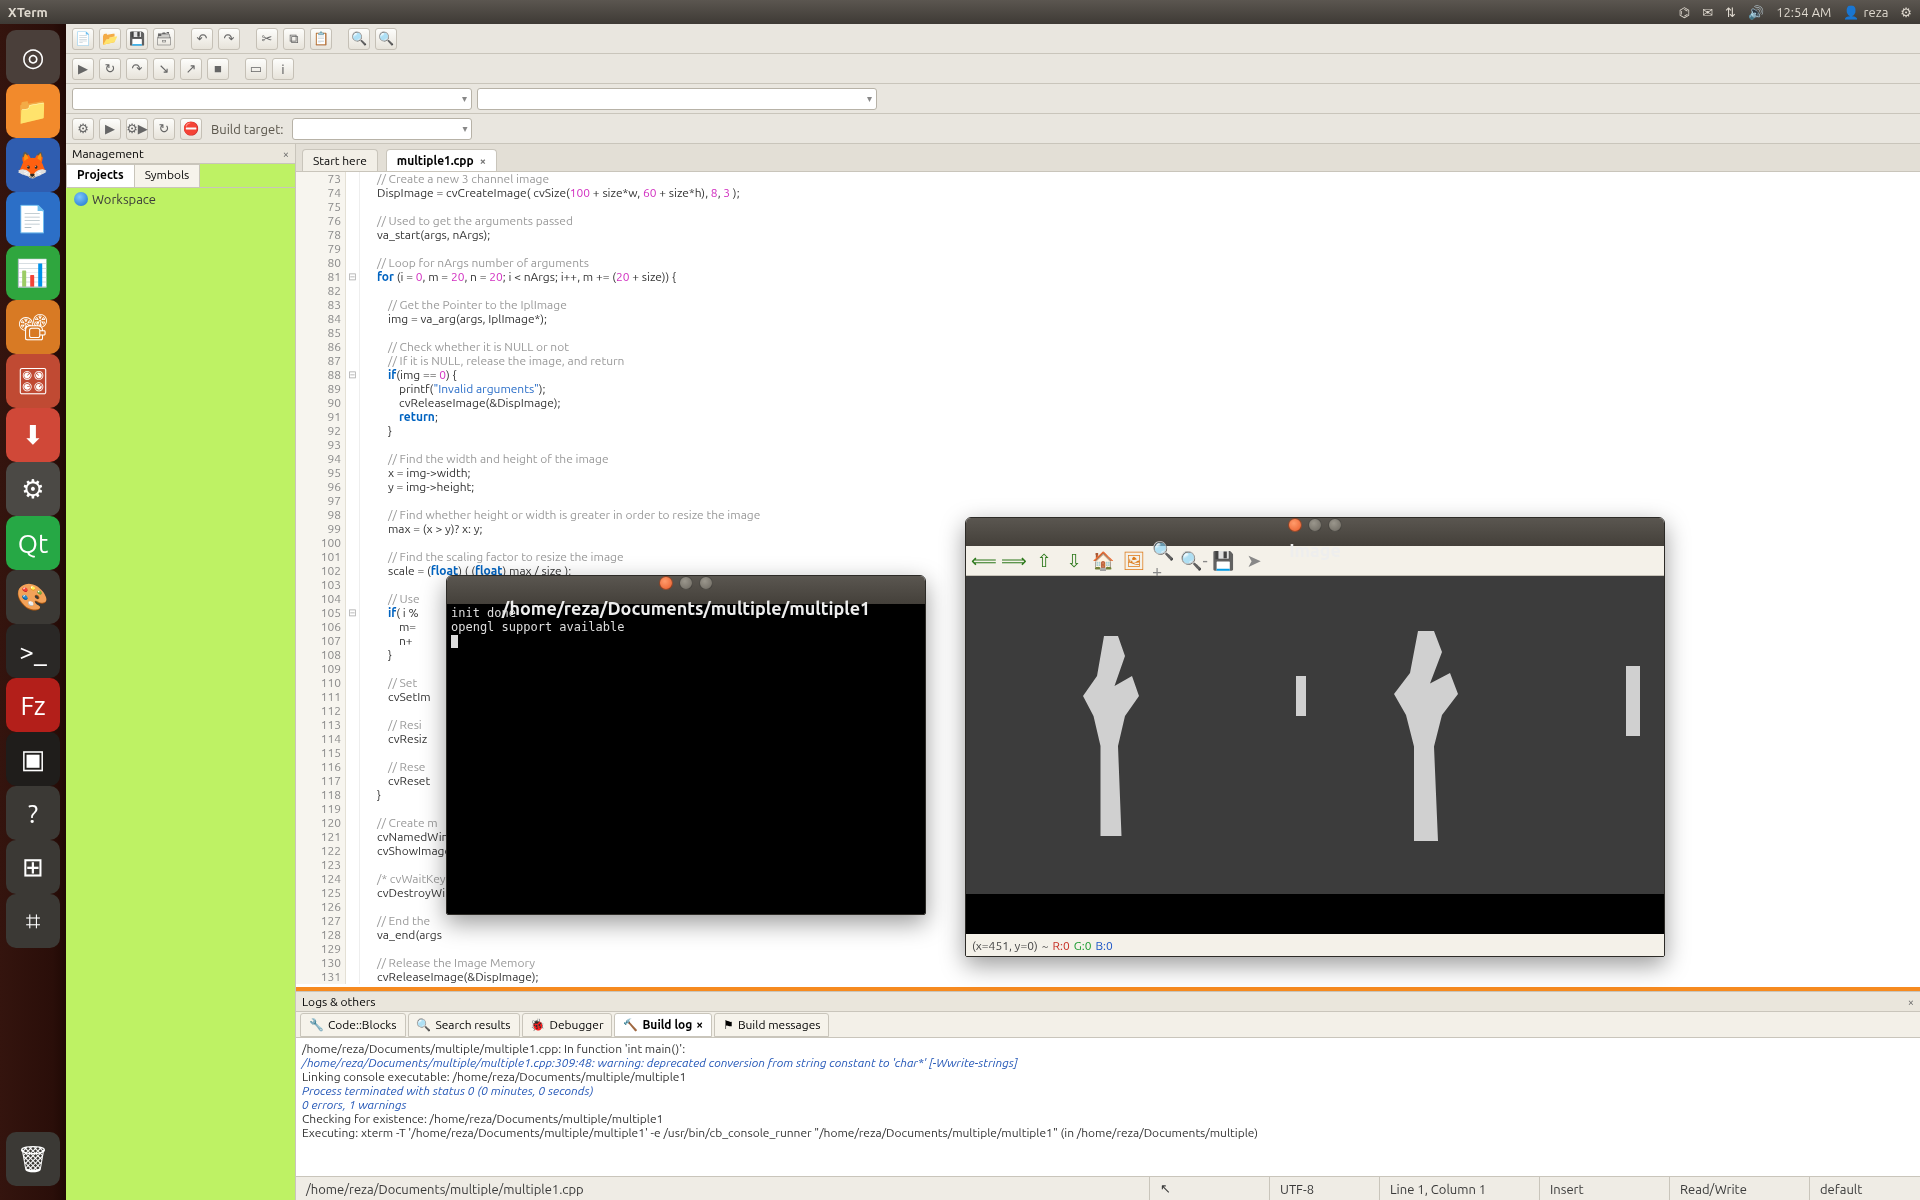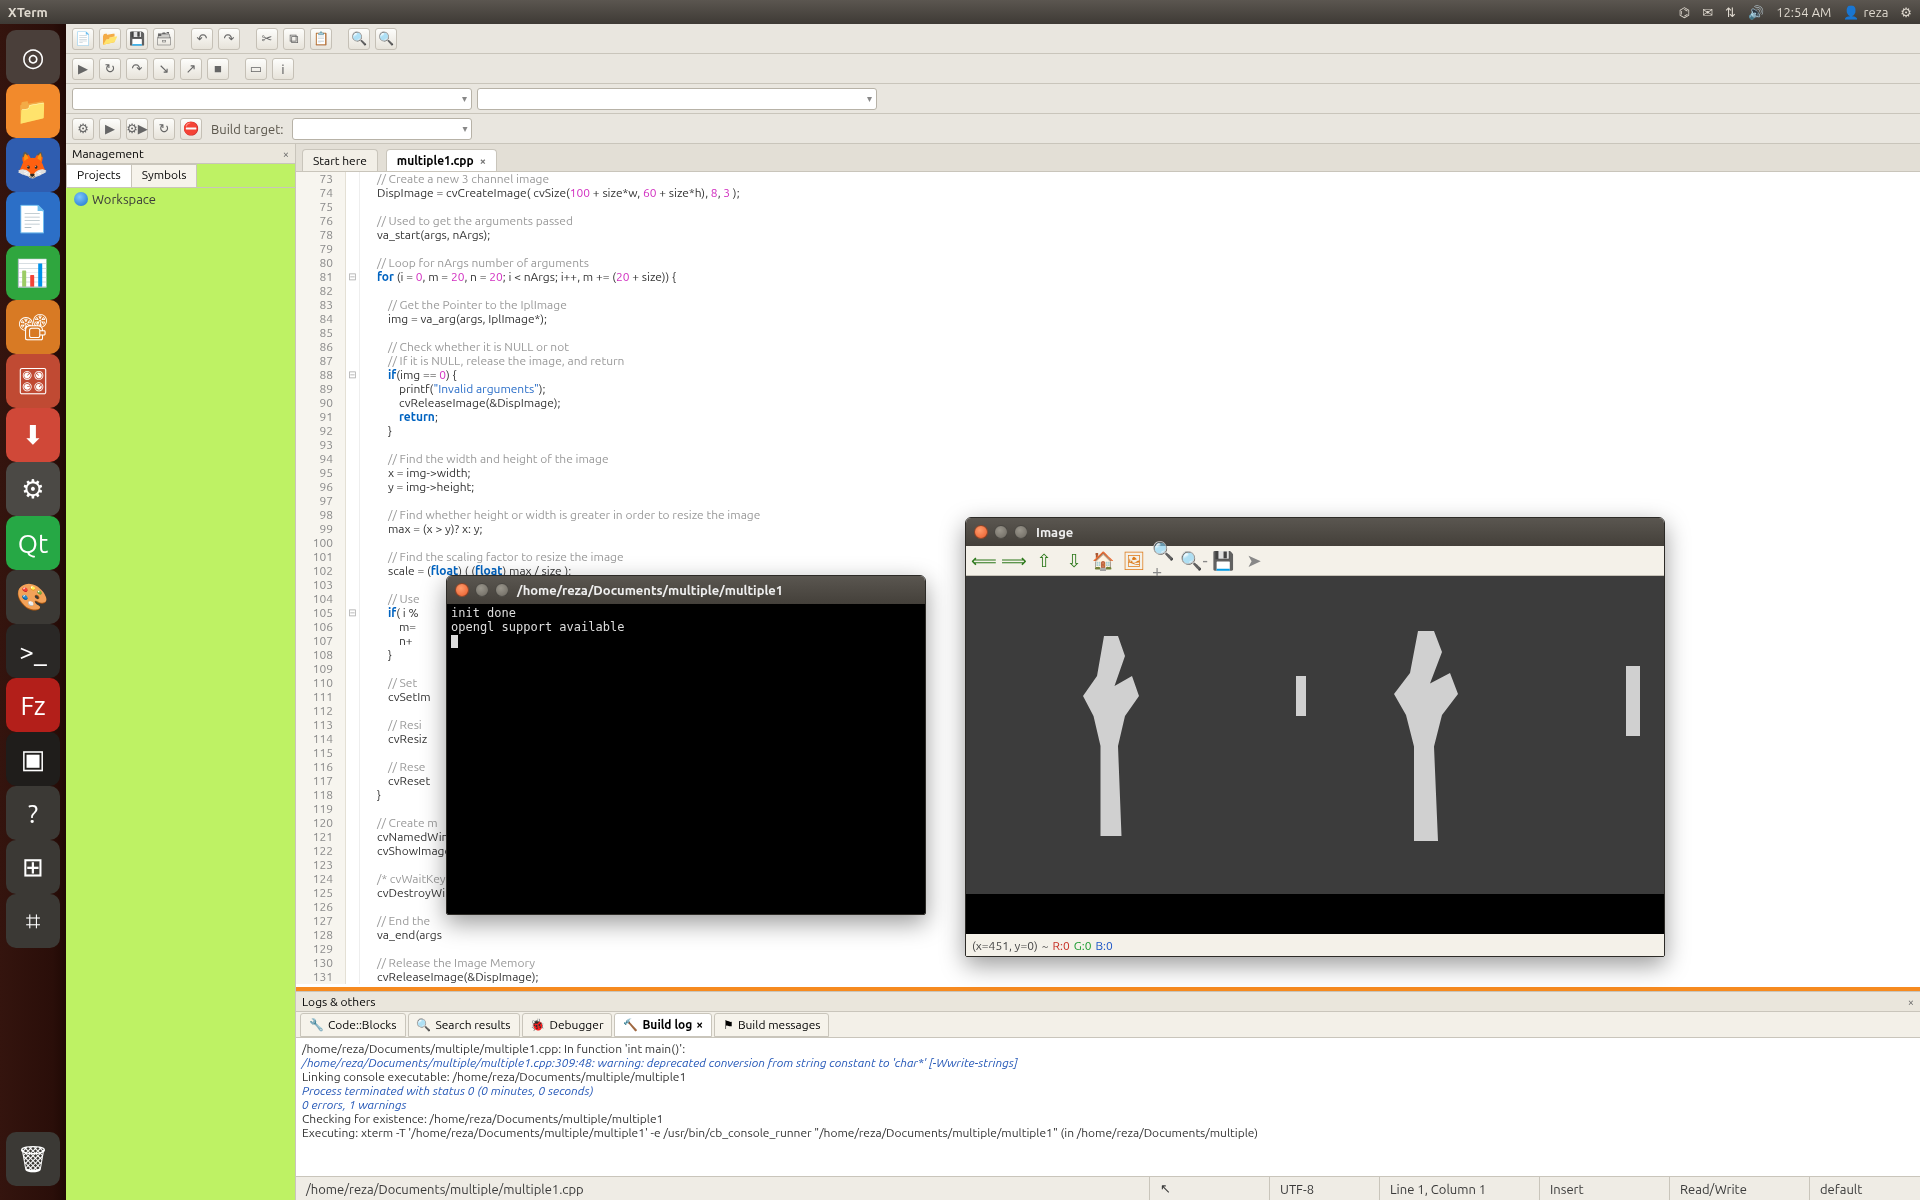--- a/index.html
+++ b/index.html
@@ -25,33 +25,33 @@
 .combo { height:22px; border:1px solid #b7b2a7; border-radius:3px; background:#fff; min-width:220px; display:flex; align-items:center; padding:0 4px; }
 .combo .drop { margin-left:auto; color:#888; font-size:10px; }
 
 .ide-body { flex:1; display:flex; min-height:0; }
 
 .mgmt { width:230px; border-right:1px solid #c9c5bb; background:#bef264; display:flex; flex-direction:column;text-align:center; }
 .mgmt-head { height:20px; background:#eae6dc; border-bottom:1px solid #c9c5bb; font-size:12px; padding:2px 6px; display:flex; align-items:center; }
 .mgmt-head .x { margin-left:auto; font-size:11px; color:#666; }
 .mgmt-tabs { height:24px; display:flex; border-bottom:1px solid #c9c5bb; }
 .mgmt-tab { padding:3px 10px; font-size:12px; border:1px solid #c9c5bb; border-bottom:none; background:#f6f3eb; margin-right:-1px; }
-.mgmt-tab.active { font-weight:normal; background:#fff; }
+.mgmt-tab.active { font-weight:bold; background:#fff; }
 .mgmt-tree { padding:4px 8px; font-size:13px; color:#3a3a3a; }
 .mgmt-tree .node { display:flex; align-items:center; gap:4px; }
 .mgmt-tree .node .bullet { width:14px; height:14px; border-radius:50%; background:radial-gradient(circle at 40% 35%,#7cc5ff,#1a72c8); }
 
 .editor-col { flex:1; display:flex; flex-direction:column; min-width:0; }
 .ed-tabs { height:28px; background:#e3dfd6; display:flex; align-items:flex-end; padding:0 6px; gap:8px; border-bottom:1px solid #c9c5bb; }
 .ed-tab { padding:4px 10px; font-size:12px; border:1px solid #c9c5bb; border-bottom:none; background:#f2efe7; border-top-left-radius:4px; border-top-right-radius:4px; display:flex; gap:6px; align-items:center; }
 .ed-tab.active { background:#fff; font-weight:bold; }
 .ed-tab .x { color:#777; font-size:11px; }
 .editor-wrap { flex:1; overflow:auto; background:#fff; font-family:"DejaVu Sans Mono","Liberation Mono",monospace; font-size:12px; line-height:14px; color:#333; position:relative; }
 .code-row { display:flex; }
-.gutter { width:50px; text-align:right; padding-right:12px; color:#8a8a8a; background:#f7f5ef; border-right:1px solid #e4e0d5; user-select:none; }
+.gutter { width:50px; text-align:right; padding-right:4px; color:#8a8a8a; background:#f7f5ef; border-right:1px solid #e4e0d5; user-select:none; }
 .fold { width:14px; background:#fff; border-right:1px solid #eee; color:#aaa; text-align:center; font-size:10px; }
 .code { white-space:pre; padding-left:6px; }
 .c-cmt { color:#9a9a9a; }
 .c-kw  { color:#0063c0; font-weight:bold; }
 .c-num { color:#d12fc0; }
 .c-str { color:#2a6ec8; }
 .hr-orange { height:4px; background:#f68a1f; }
 
 .logs { height:185px; border-top:1px solid #c9c5bb; display:flex; flex-direction:column; background:#fff; }
 .logs-head { height:20px; background:#eae6dc; font-size:12px; padding:2px 6px; display:flex; align-items:center; border-bottom:1px solid #c9c5bb; }
@@ -61,21 +61,21 @@
 .log-tab.active { background:#fff; font-weight:bold; }
 .log-body { flex:1; overflow:auto; padding:4px 6px; font-family:"DejaVu Sans Mono",monospace; font-size:12px; line-height:14px; color:#333; white-space:pre; }
 .log-blue { color:#2457b7; font-style:italic; }
 
 .statusbar { height:24px; background:#efece5; border-top:1px solid #c9c5bb; display:flex; align-items:center; font-size:13px; color:#3a3a3a; }
 .statusbar .cell { border-right:1px solid #c9c5bb; padding:0 10px; height:100%; display:flex; align-items:center; }
 .statusbar .path { flex:1; }
 
 
 .win { position:absolute; border:1px solid #2d2b27; border-radius:6px 6px 2px 2px; box-shadow:0 8px 24px rgba(0,0,0,0.4); overflow:hidden; }
-.win-titlebar { height:28px; background:linear-gradient(#5a5650,#44403a); display:flex; align-items:center; gap:8px; padding:0 8px; color:#eee; font-size:13px; font-weight:bold; }
+.win-titlebar { height:28px; background:linear-gradient(#5a5650,#44403a); display:flex; align-items:center; gap:8px; padding:0 8px; color:#eee; font-size:18px; font-weight:bold;flex-direction:column; }
 .win-btns { display:flex; gap:6px; }
 .win-btn { width:14px; height:14px; border-radius:50%; border:1px solid rgba(0,0,0,0.4); }
 .wb-close{ background:radial-gradient(circle at 40% 35%,#ff9b6b,#e85d2c); }
 .wb-min  { background:radial-gradient(circle at 40% 35%,#9a968c,#6c6860); }
 .wb-max  { background:radial-gradient(circle at 40% 35%,#9a968c,#6c6860); }
 .term-body { background:#000; color:#ddd; font-family:"DejaVu Sans Mono",monospace; font-size:12px; line-height:14px; padding:2px 4px; height:calc(100% - 28px); white-space:pre; }
 .term-cursor { display:inline-block; width:7px; height:13px; background:#ddd; vertical-align:bottom; }
 
 
 .img-win .toolbar { height:30px; background:#f4f1e9; display:flex; align-items:center; gap:6px; padding:0 6px; border-bottom:1px solid #c7c3b9; }

